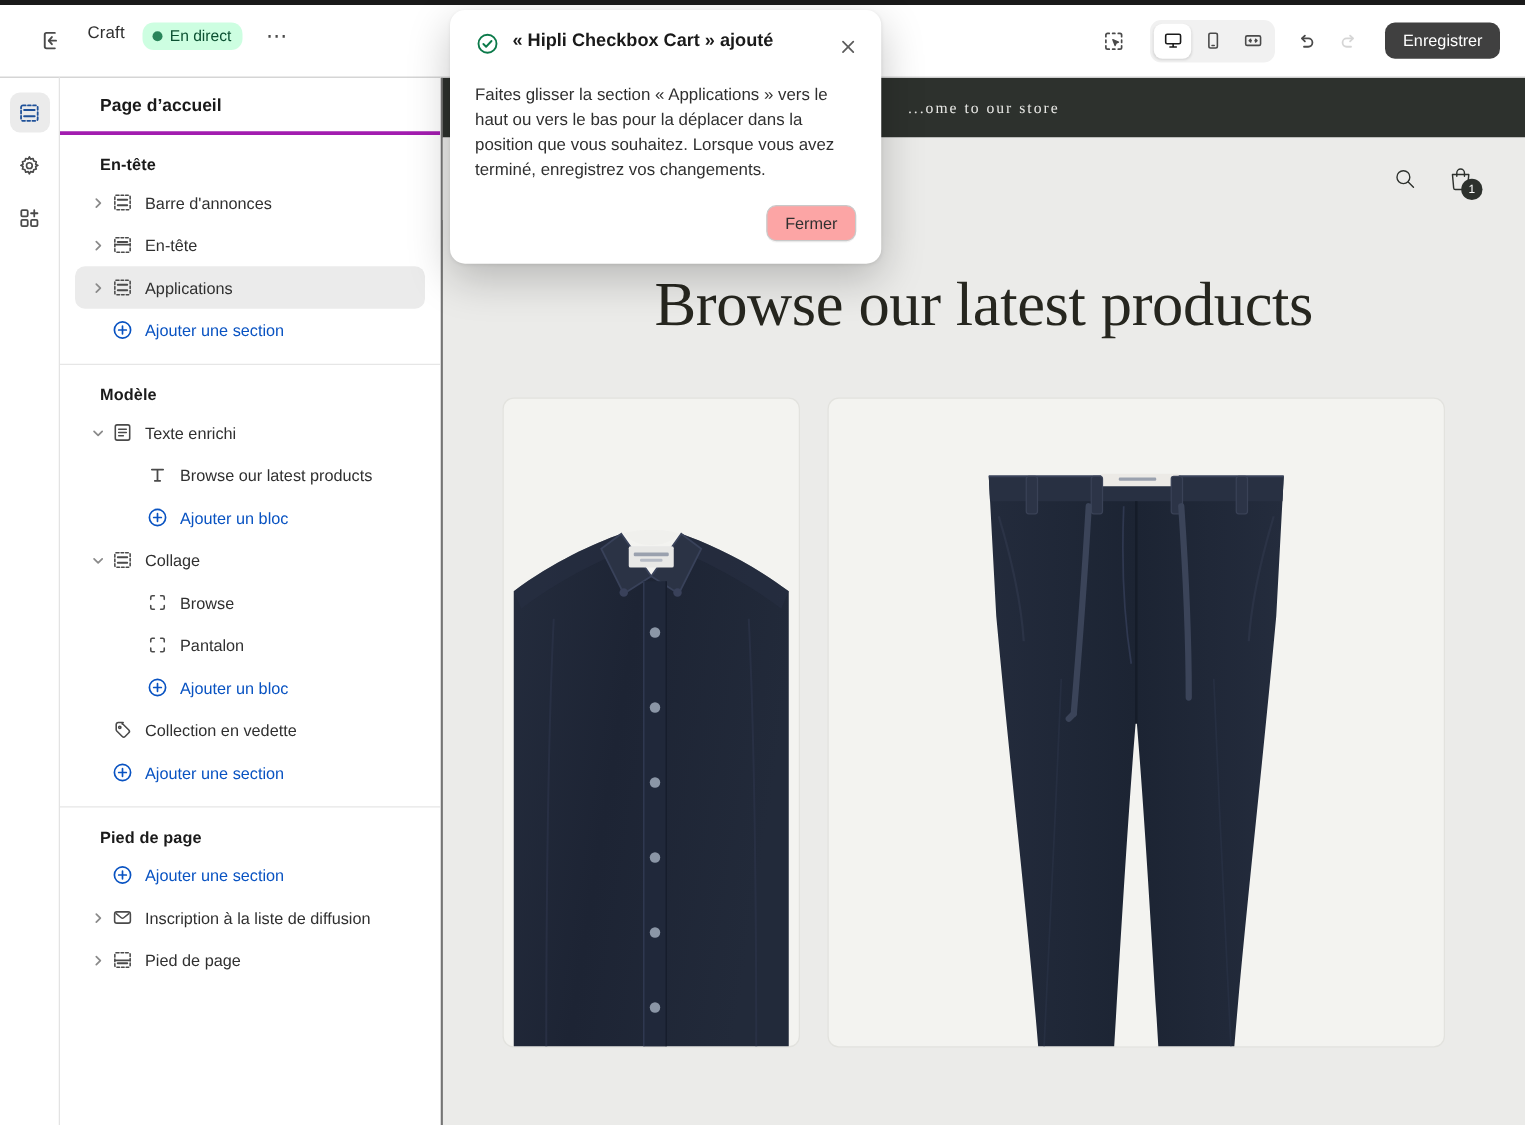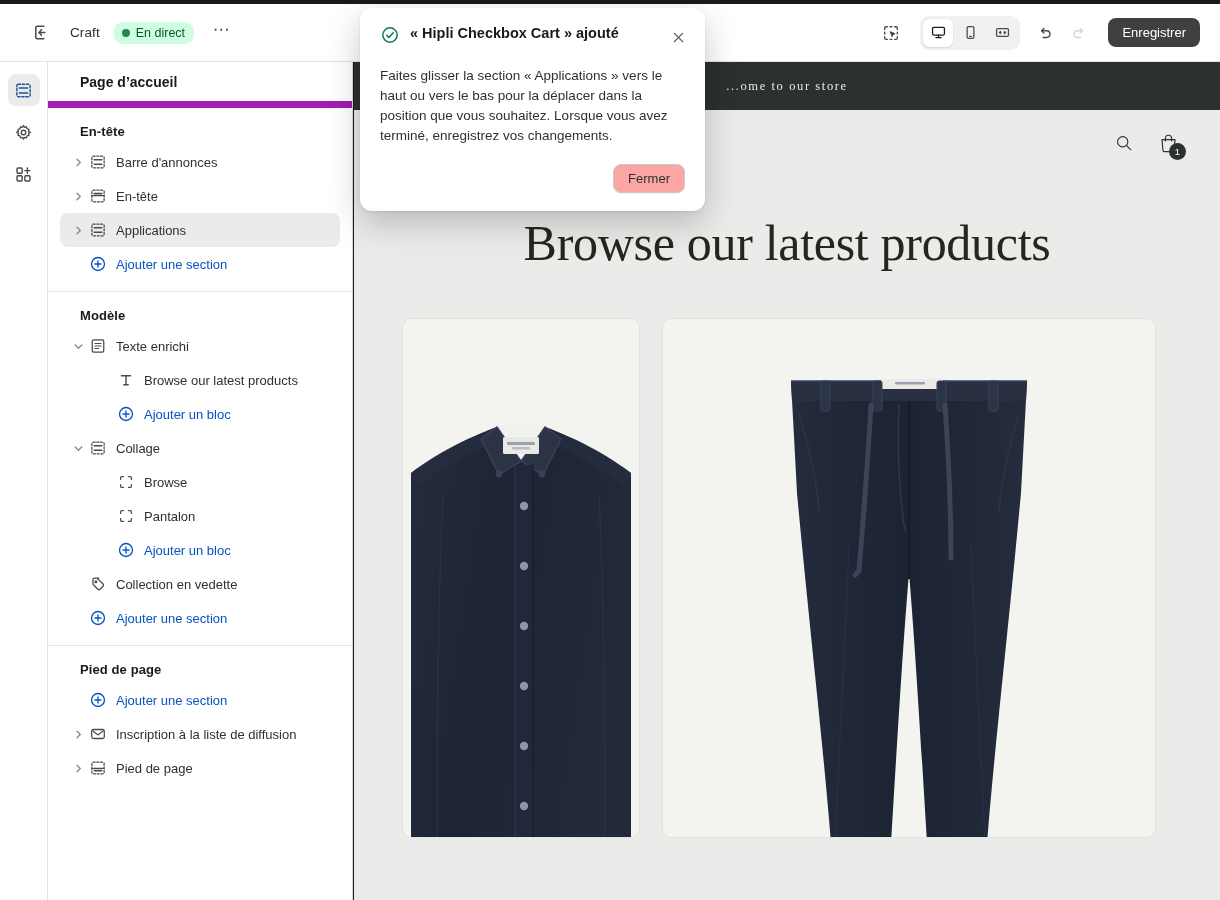--- a/index.html
+++ b/index.html
@@ -20,21 +20,21 @@
   
   .topbar {
     position: absolute; top: 4px; left: 0;
     width: 1220px; height: 58px;
     background: #ffffff;
     display: flex; align-items: center;
     padding: 0 16px;
     border-bottom: 1px solid #e3e3e3;
     z-index: 5;
   }
-  .tb-left { display: flex; align-items: center; gap: 14px; padding-left: 10px; }
+  .tb-left { display: flex; align-items: flex-start; gap: 14px; padding-left: 10px; }
   .exit-btn {
     width: 30px; height: 30px; border-radius: 7px;
     display: flex; align-items: center; justify-content: center;
     cursor: pointer;
   }
   .craft-label {
     font-size: 13.5px; color: #303030; letter-spacing: .1px;
   }
   .live-badge {
     display: inline-flex; align-items: center; gap: 6px;
@@ -103,21 +103,21 @@
     position: absolute; top: 62px; left: 48px;
     width: 305px; height: 838px;
     background: #ffffff;
     border-right: 1px solid #d9d9d9;
     display: flex; flex-direction: column;
     z-index: 4;
   }
   .sb-header {
     height: 46px; display: flex; align-items: center;
     padding: 0 0 0 32px;
-    border-bottom: 7px solid #a21caf;
+    border-bottom: 3px solid #a21caf;
     flex: 0 0 auto;
   }
   .sb-title { font-size: 14px; font-weight: bold; color: #1a1a1a; }
 
   .sb-scroll { flex: 1 1 auto; overflow: hidden; padding-top: 10px; }
 
   .sb-group { padding: 0 12px; }
   .sb-divider { height: 1px; background: #e6e6e6; margin: 10px 0 10px 0; }
 
   .sb-grouptitle {

